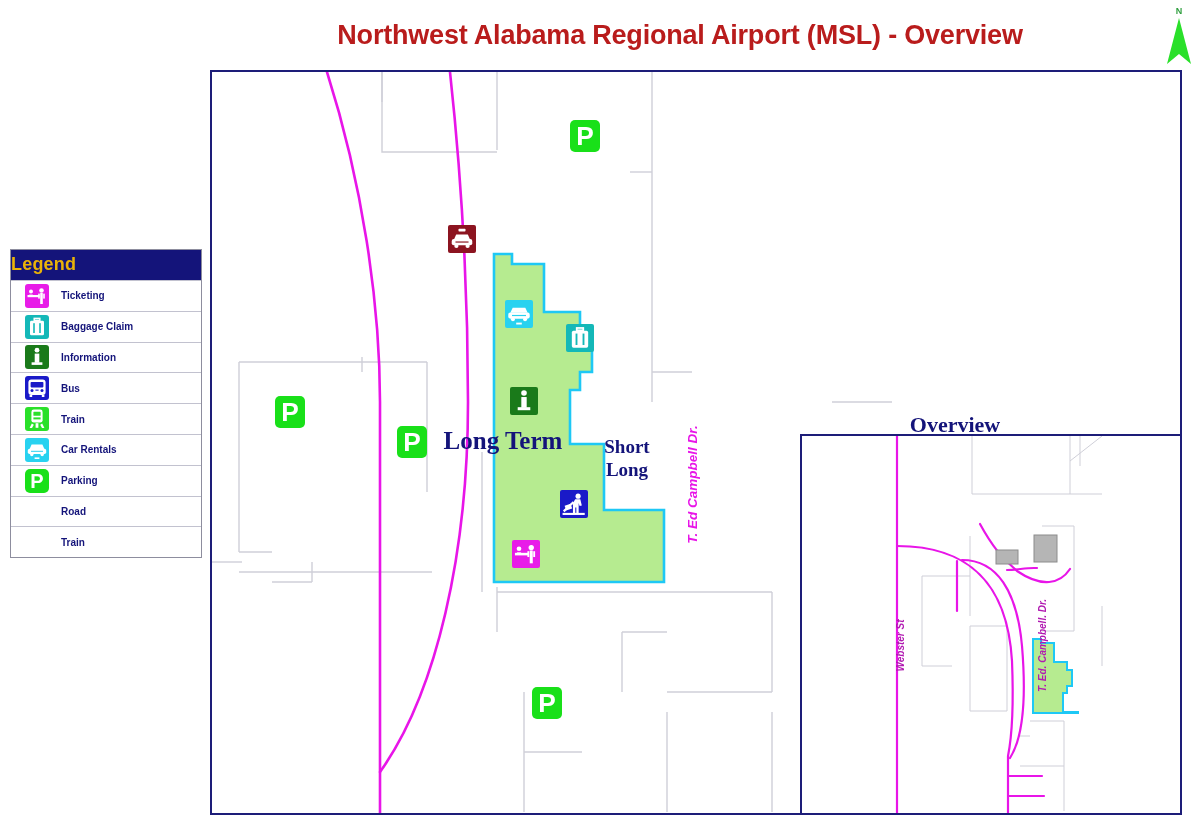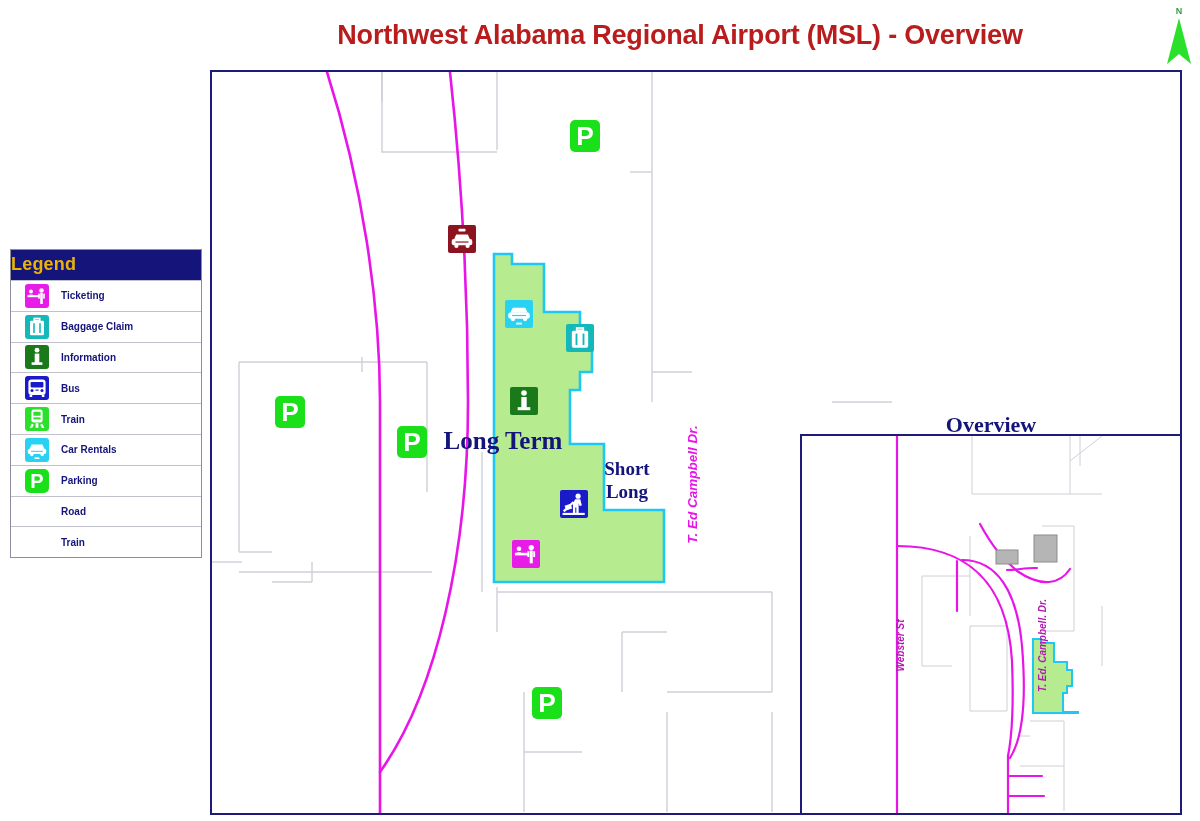--- a/index.html
+++ b/index.html
@@ -143,21 +143,21 @@
   .map-text {
     position: absolute;
     font-family: "Liberation Serif", serif;
     font-weight: bold;
     color: #14147a;
     white-space: nowrap;
     text-align: center;
   }
   #label-long-term { font-size: 25px; left: 231px; top: 355px; width: 120px; }
   #label-short-term {
-    font-size: 19px; left: 373px; top: 385px; width: 84px; line-height: 23px;
+    font-size: 19px; left: 373px; top: 363px; width: 84px; line-height: 23px;
   }
   #label-terminal-1 { font-size: 18px; left: 680px; top: 510px; width: 20px; }
 
   #label-campbell-dr {
     position: absolute;
     left: 400px;
     top: 405px;
     width: 160px;
     transform: rotate(-90deg);
     transform-origin: center center;
@@ -177,21 +177,21 @@
     top: 434px;
     width: 382px;
     height: 381px;
     border: 2px solid #1d1d78;
     box-sizing: border-box;
     background: #ffffff;
     overflow: hidden;
   }
   #overview-title {
     position: absolute;
-    left: 800px;
+    left: 764px;
     top: 412px;
     width: 382px;
     text-align: center;
     font-family: "Liberation Serif", serif;
     font-weight: bold;
     font-size: 22px;
     color: #14147a;
   }
   .inset-road-label {
     position: absolute;

